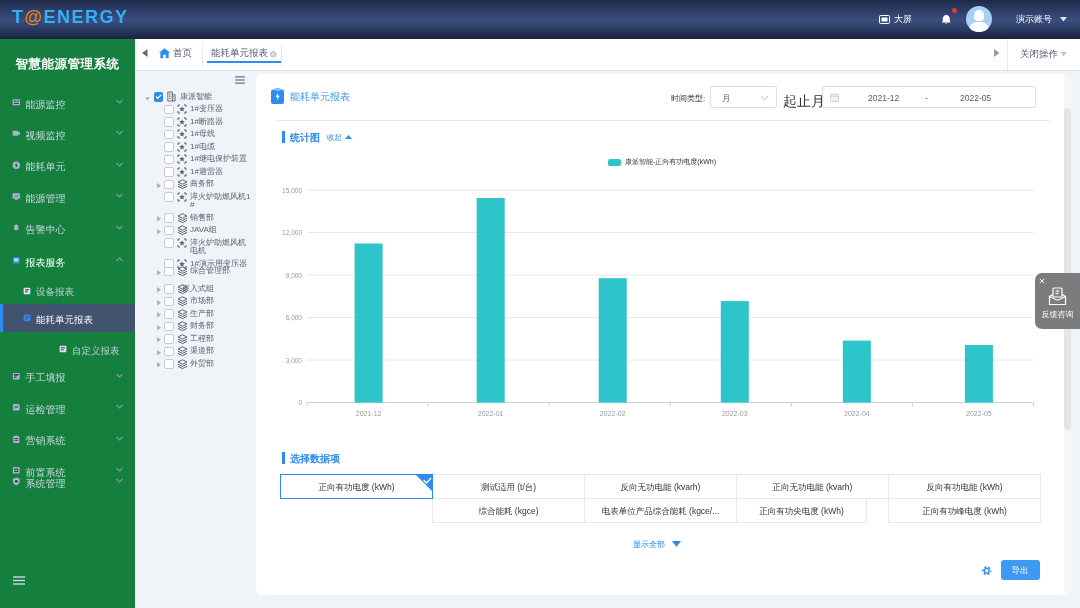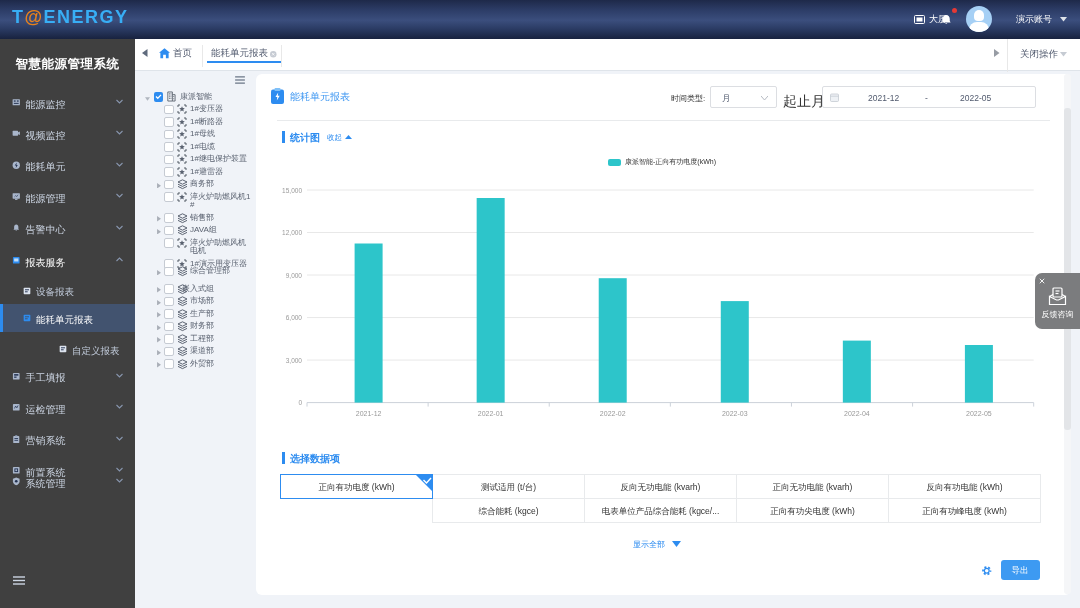--- a/index.html
+++ b/index.html
@@ -11,21 +11,21 @@
 
 #topbar { position:absolute; left:0; top:0; width:1080px; height:39px;
   background:linear-gradient(180deg,#1e2949 0%,#2c3c66 25%,#3b4e7d 52%,#2c3d66 72%,#18223f 100%); }
 #logo { position:absolute; left:12px; top:7px; font-size:18px; font-weight:bold;
   color:#38aef5; letter-spacing:1.5px; }
 #logo .at { color:#e8821d; }
 .topr { position:absolute; top:0; height:39px; display:flex; align-items:center; color:#fff; }
 .t-txt { font-size:9px; color:#fff; }
 
 
-#sidebar { position:absolute; left:0; top:39px; width:135px; height:569px; background:#404040; }
+#sidebar { position:absolute; left:0; top:39px; width:135px; height:569px; background:#15803d; }
 #systitle { position:absolute; left:0; top:17px; width:135px; text-align:center;
   color:#fff; font-size:12.5px; font-weight:bold; letter-spacing:0.5px; }
 .mi { position:absolute; left:0; width:135px; height:30px; color:#cdd6e4; font-size:10px; }
 .mi .ic { position:absolute; left:12px; top:11px; width:8.5px; height:8.5px; }
 .mi .tx { position:absolute; left:25.5px; top:10.5px; }
 .mi .ar { position:absolute; right:12px; top:11px; width:7px; height:7px; }
 .smi { position:absolute; left:0; width:135px; height:28px; color:#c3cddd; font-size:9.5px; }
 .smi .ic { position:absolute; left:23px; top:10px; width:8px; height:8px; }
 .smi .tx { position:absolute; left:36px; top:9.5px; }
 .smi.active { background:#42536f; color:#fff; border-left:3px solid #2d8cf0; }
@@ -65,21 +65,21 @@
 
 #sbtrack { position:absolute; left:1064px; top:74px; width:7px; height:520px; background:#f5f6f8; border-radius:3px; }
 #sbthumb { position:absolute; left:1064px; top:108px; width:7px; height:322px; background:#e3e5e8; border-radius:3px; }
 </style>
 </head>
 <body>
 <div id="app">
 
   <div id="topbar">
     <div id="logo">T<span class="at">@</span>ENERGY</div>
-    <div class="topr" style="left:914px;">
+    <div class="topr" style="left:879px;">
       <svg width="11" height="9" viewBox="0 0 11 9">
           <rect x="0.5" y="0.5" width="10" height="8" rx="1" fill="none" stroke="#fff"></rect>
           <rect x="2.5" y="2.5" width="6" height="4" fill="#fff"></rect>
         </svg>
       <span class="t-txt" style="margin-left:4px;">大屏</span>
     </div>
     <div class="topr" style="left:941px;">
       <svg width="10.5" height="11.5" viewBox="0 0 12 13">
           <path d="M6 1 C3.5 1 2 3 2 5.5 L2 8 L1 9.5 L11 9.5 L10 8 L10 5.5 C10 3 8.5 1 6 1 Z" fill="#fff"></path>
           <path d="M4.7 10.5 a1.4 1.4 0 0 0 2.6 0 Z" fill="#fff"></path>
@@ -671,21 +671,21 @@
       <div class="dc sel" style="left:0px; top:0px; width:153px;">正向有功电度 (kWh)<svg style="position:absolute; right:0; top:0;" width="16" height="16" viewBox="0 0 16 16">
           <path d="M0 0 L16 0 L16 16 Z" fill="#2d8cf0"></path>
           <path d="M7.5 5 L10.5 8 L15 3" fill="none" stroke="#fff" stroke-width="1.4"></path>
         </svg></div>
       <div class="dc" style="left:152px; top:0px; width:153px;">测试适用 (t/台)</div>
       <div class="dc" style="left:304px; top:0px; width:153px;">反向无功电能 (kvarh)</div>
       <div class="dc" style="left:456px; top:0px; width:153px;">正向无功电能 (kvarh)</div>
       <div class="dc" style="left:608px; top:0px; width:153px;">反向有功电能 (kWh)</div>
       <div class="dc" style="left:152px; top:24px; width:153px;">综合能耗 (kgce)</div>
       <div class="dc" style="left:304px; top:24px; width:153px;">电表单位产品综合能耗 (kgce/...</div>
-      <div class="dc" style="left:456px; top:24px; width:153px;">正向有功尖电度 (kWh)</div>
+      <div class="dc" style="left:456px; top:24px; width:131px;">正向有功尖电度 (kWh)</div>
       <div class="dc" style="left:608px; top:24px; width:153px;">正向有功峰电度 (kWh)</div>
     </div>
 
   <span class="abs" style="left:633px; top:539px; font-size:8px; color:#2d8cf0;">显示全部</span>
   <svg class="abs" style="left:672px; top:541px;" width="9" height="6" viewBox="0 0 9 6">
       <path d="M0 0 L9 0 L4.5 6 Z" fill="#2d8cf0"></path>
     </svg>
 
   <svg class="abs" style="left:981px; top:565px;" width="11.5" height="11.5" viewBox="0 0 24 24">
       <g fill="none" stroke="#2d8cf0">

